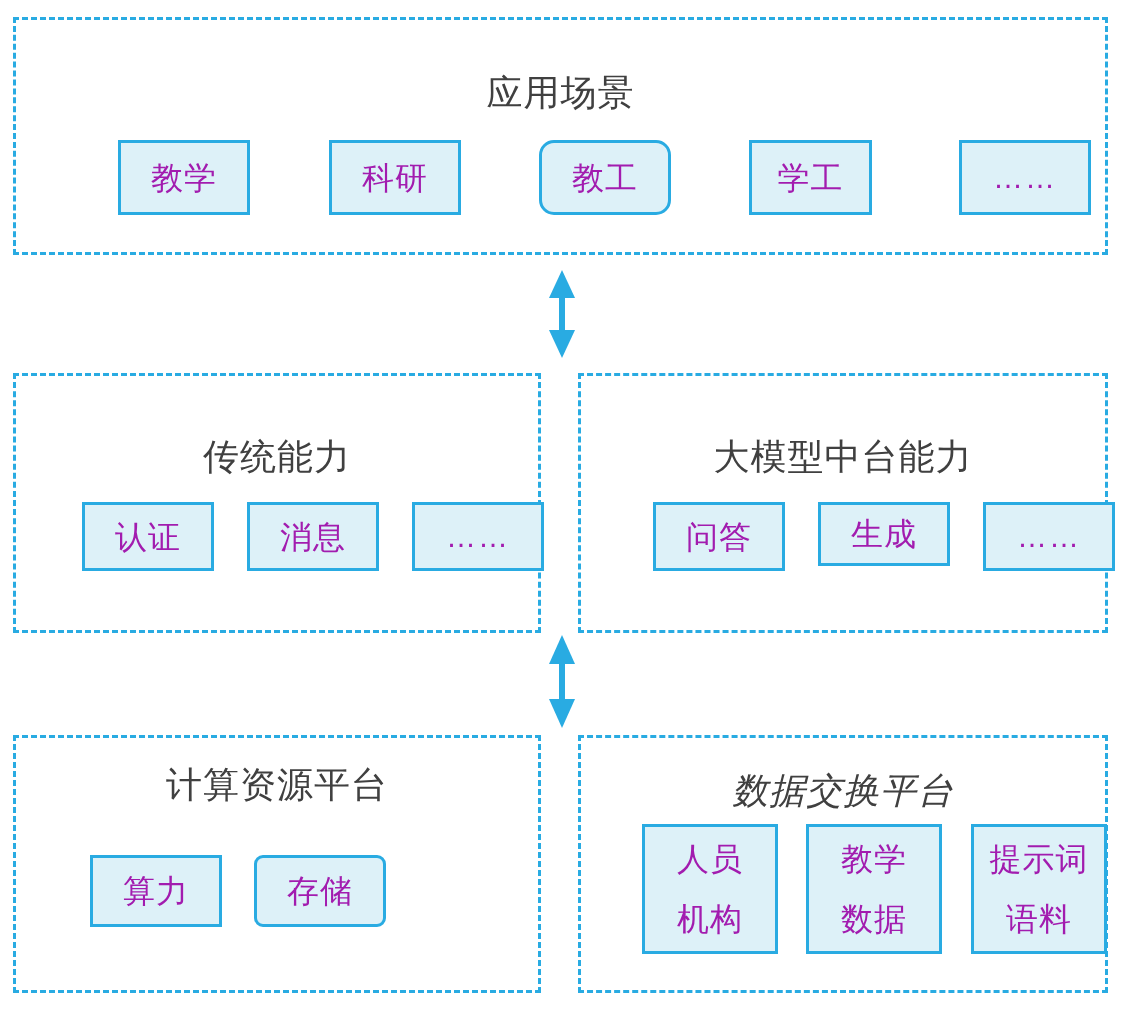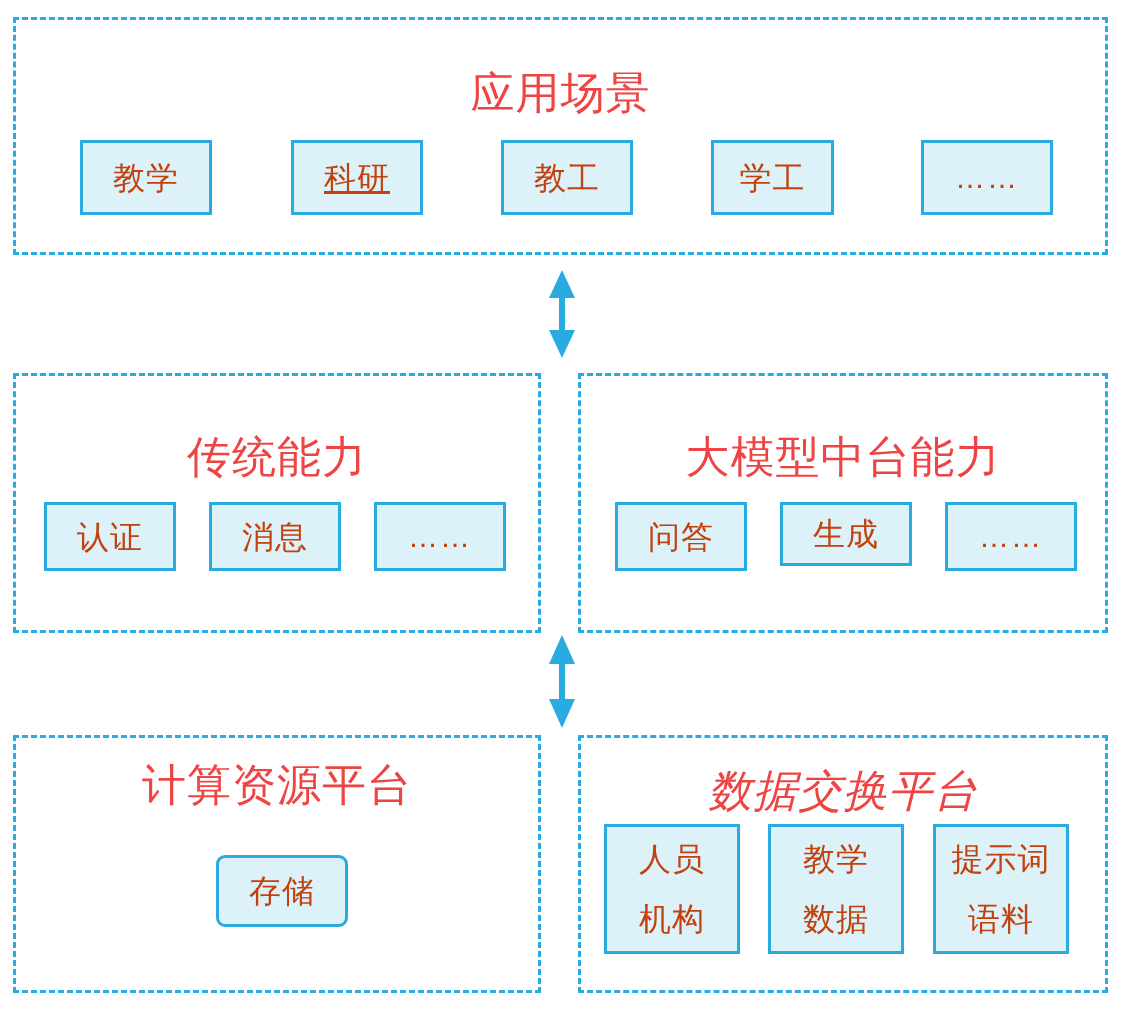--- a/index.html
+++ b/index.html
@@ -29,42 +29,43 @@
     border: 3px dashed #29abe2;
     box-sizing: border-box;
     background: transparent;
   }
 
   .panel-title {
     position: absolute;
     left: 0;
     width: 100%;
     text-align: center;
-    font-size: 44px;
+    font-size: 36px;
     line-height: 42px;
     letter-spacing: 1px;
-    color: #ef4444;
+    color: #404040;
     white-space: nowrap;
   }
 
   
   .box {
     position: absolute;
     box-sizing: border-box;
     border: 3px solid #29abe2;
     background: #ddf1f8;
     display: flex;
     align-items: center;
     justify-content: center;
     text-align: center;
     font-size: 32px;
     line-height: 38px;
-    color: #c2410c;
+    color: #a21caf;
     letter-spacing: 1px;
     white-space: pre-line;
+    margin-left: 38px;
   }
   .box.ellipsis {
     font-size: 30px;
     letter-spacing: 2px;
   }
   .box.two-line {
     font-size: 32px;
     line-height: 60px;
   }
 
@@ -92,22 +93,22 @@
 </head>
 <body>
 
 <div class="canvas">
 
   <div class="panel" id="panel-app">
     <div class="panel-title">应用场景</div>
   </div>
 
   <div class="box" style="left:80px;  top:140px; width:132px; height:75px;">教学</div>
-  <div class="box" style="left:291px; top:140px; width:132px; height:75px;text-decoration:underline;">科研</div>
-  <div class="box" style="left:501px; top:140px; width:132px; height:75px;">教工</div>
+  <div class="box" style="left:291px; top:140px; width:132px; height:75px;">科研</div>
+  <div class="box" style="left:501px; top:140px; width:132px; height:75px;border-radius:15px;">教工</div>
   <div class="box" style="left:711px; top:140px; width:123px; height:75px;">学工</div>
   <div class="box ellipsis" style="left:921px; top:140px; width:132px; height:75px;">……</div>
 
   <div class="arrow" style="left:541px; top:268px; width:42px; height:92px;">
     <svg width="42" height="92" viewBox="0 0 42 92">
       <polygon points="21,2 34,30 8,30" fill="#29abe2"></polygon>
       <rect x="18" y="26" width="6" height="42" fill="#29abe2"></rect>
       <polygon points="21,90 34,62 8,62" fill="#29abe2"></polygon>
     </svg>
   </div>
@@ -133,20 +134,21 @@
       <polygon points="21,2 34,31 8,31" fill="#29abe2"></polygon>
       <rect x="18" y="27" width="6" height="45" fill="#29abe2"></rect>
       <polygon points="21,95 34,66 8,66" fill="#29abe2"></polygon>
     </svg>
   </div>
 
   <div class="panel" id="panel-compute">
     <div class="panel-title">计算资源平台</div>
   </div>
 
+  <div class="box" style="left:52px;  top:855px; width:132px; height:72px;">算力</div>
   <div class="box" style="left:216px; top:855px; width:132px; height:72px;border-radius:9px;">存储</div>
 
   <div class="panel" id="panel-data">
     <div class="panel-title">数据交换平台</div>
   </div>
 
   <div class="box two-line" style="left:604px; top:824px; width:136px; height:130px;">人员
 机构</div>
   <div class="box two-line" style="left:768px; top:824px; width:136px; height:130px;">教学
 数据</div>

